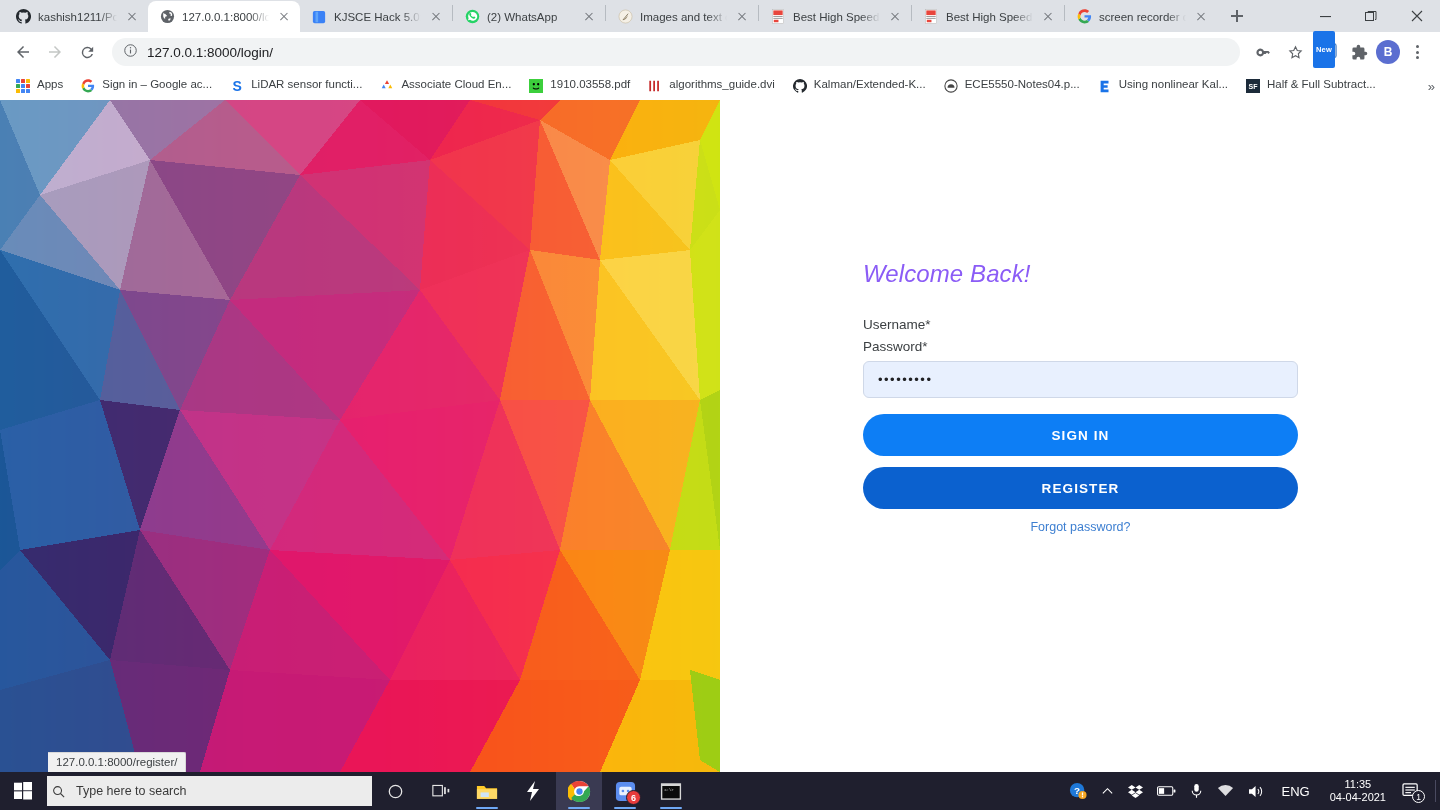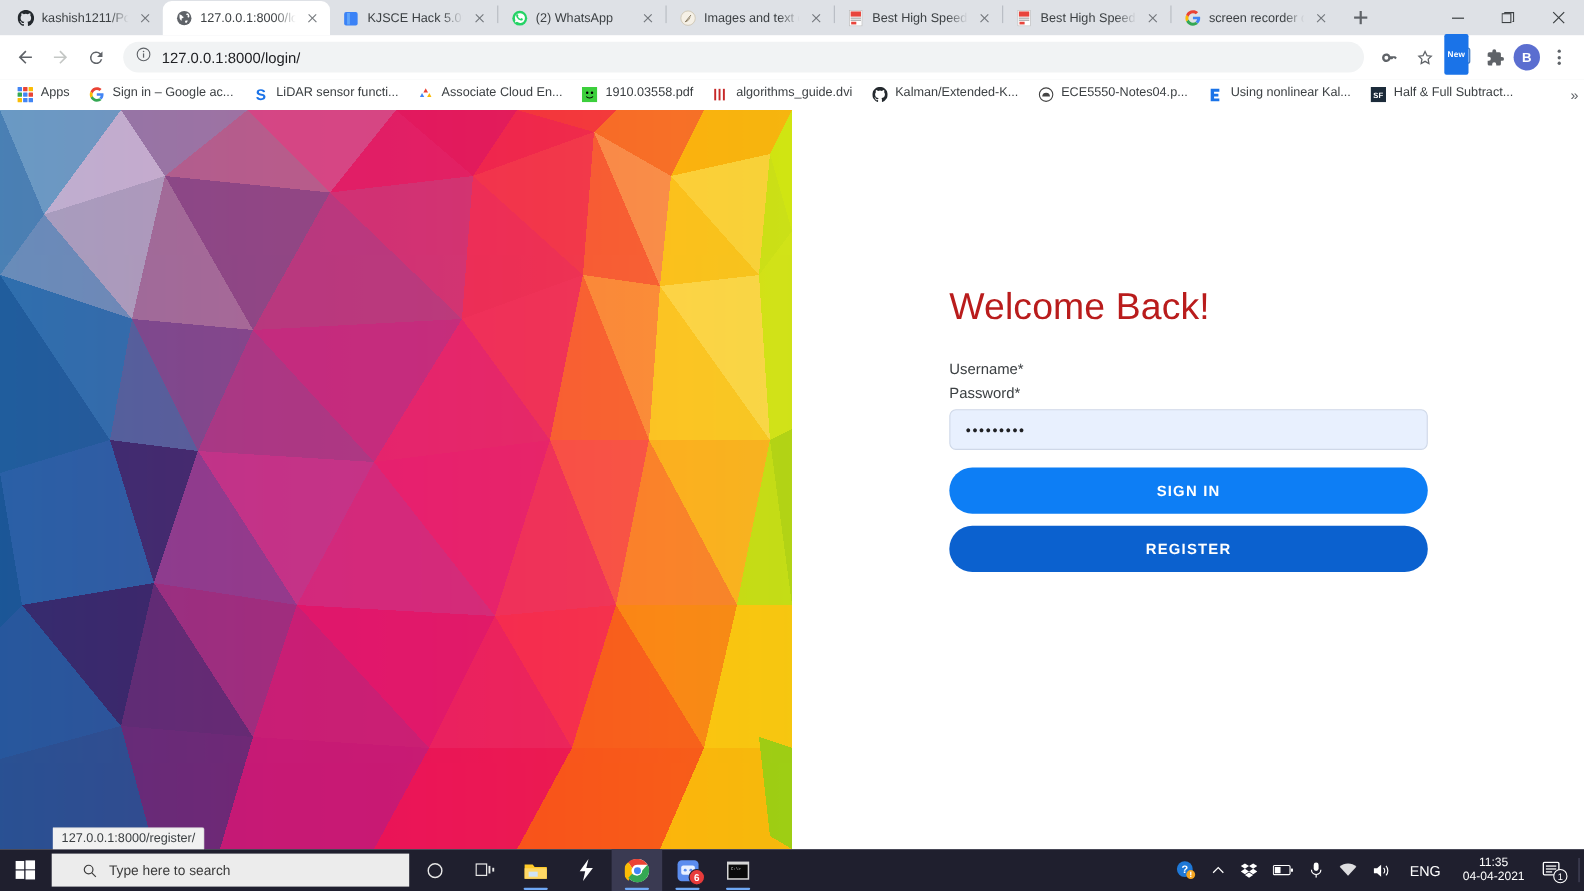--- a/index.html
+++ b/index.html
@@ -78,21 +78,21 @@
   .apps-grid i:nth-child(7){background:#fbbc04;} .apps-grid i:nth-child(9){background:#4285f4;}
   .bm-overflow { position:absolute; right:6px; font-size:13px; color:#5f6368; letter-spacing:-1px; }
 
   
   .viewport { position:absolute; left:0; right:0; top:100px; bottom:0; background:#fff; display:flex; }
   .hero { width:720px; height:100%; position:relative; overflow:hidden; }
   .hero svg { position:absolute; inset:0; width:100%; height:100%; display:block; }
 
   .formpane { flex:1 1 auto; position:relative; }
   .form { position:absolute; left:143px; top:160px; width:435px; }
-  .welcome { font-size:34px; color:#b91c1c; font-weight:400; letter-spacing:.1px; margin-bottom:29px; }
+  .welcome { font-size:24px; color:#8b5cf6; font-weight:400; letter-spacing:.1px; margin-bottom:29px;font-style:italic; }
   .flabel { font-size:13.5px; color:#3c4043; margin-bottom:7px; }
   .field {
     width:435px; height:37px; border-radius:6px; background:#e8f0fe;
     border:1px solid #cfd8e8; display:flex; align-items:center; padding:0 14px;
     font-size:13.5px; color:#202124; margin-bottom:16px;
   }
   .field.focused { border:1px solid #9fc6f5; box-shadow:0 0 0 2.5px rgba(120,180,250,.45); }
   .field .dots { letter-spacing:1.5px; font-size:13px; }
   .btn {
     width:435px; height:42px; border-radius:22px; border:none; color:#fff;
@@ -106,21 +106,21 @@
   .statusbubble {
     position:absolute; left:0; bottom:0; background:#f1f1f1; color:#3c4043;
     font-size:11.5px; padding:3px 8px 4px 8px; border-top-right-radius:2px; z-index:5;
     border:1px solid #d8d8d8; border-left:none; border-bottom:none;margin-left:48px;
   }
 
   
   .taskbar { position:absolute; left:0; top:772px; width:1440px; height:38px; background:#1f1f2e; display:flex; align-items:center; }
   .startbtn { width:46px; height:38px; display:flex; align-items:center; justify-content:center; }
   .searchbox {
-    width:325px; height:30px; background:#ececec; display:flex; align-items:center; gap:10px; padding:0 27px; margin-left:1px;
+    width:325px; height:30px; background:#ececec; display:flex; align-items:center; gap:10px; padding:0 4px; margin-left:1px;
   }
   .searchbox span { font-size:12.5px; color:#3a3a3a; }
   .tb-icons { display:flex; align-items:center; }
   .tbi { width:46px; height:38px; display:flex; align-items:center; justify-content:center; position:relative; }
   .tbi.active { background:#3a3a52; }
   .tbi .runbar { position:absolute; bottom:1px; left:12px; width:22px; height:2.5px; background:#6fa8f5; border-radius:2px; }
   .badge-red {
     position:absolute; right:7px; bottom:5px; background:#e83b3b; color:#fff;
     width:15px; height:15px; border-radius:50%; font-size:9px; font-weight:bold;
     display:flex; align-items:center; justify-content:center; border:1.5px solid #1f1f2e;
@@ -532,20 +532,21 @@
 
         <div class="flabel">Username*</div>
 
         <div class="flabel">Password*</div>
         <div class="field">
           <span class="dots">•••••••••</span>
         </div>
 
         <div class="btn primary" style="margin-top:6px">SIGN IN</div>
         <div class="btn secondary">REGISTER</div>
+        <div class="forgot">Forgot password?</div>
       </div>
     </div>
 
     <div class="statusbubble">127.0.0.1:8000/register/</div>
   </div>
 </div>
 
 <div class="taskbar">
   <div class="startbtn">
     <svg width="18" height="18" viewBox="0 0 18 18">

